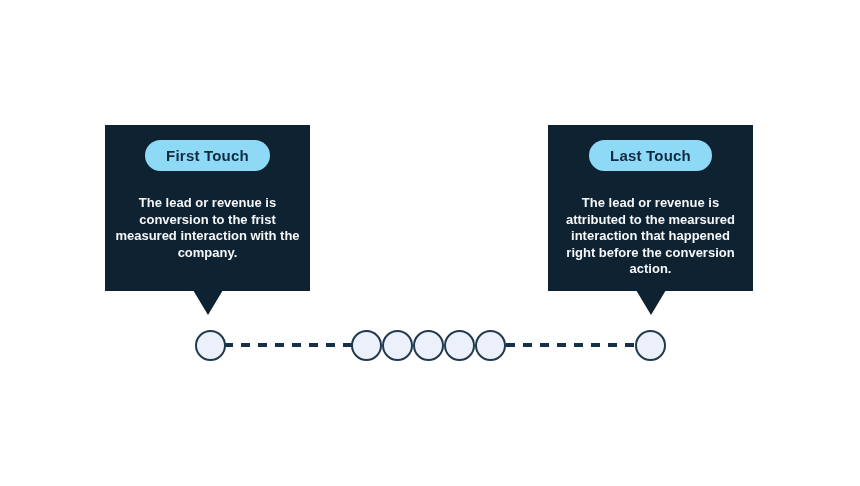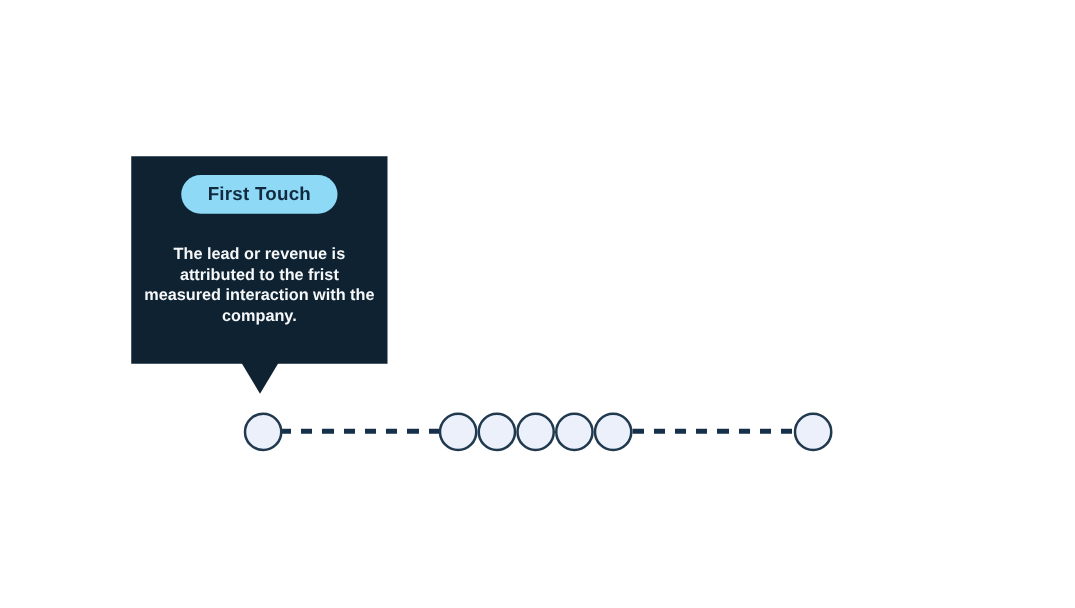--- a/index.html
+++ b/index.html
@@ -91,25 +91,30 @@
   .dash-1 { left: 224px; width: 129px; }
   .dash-2 { left: 506px; width: 131px; }
 </style>
 </head>
 <body>
 
 <div class="canvas">
 
   <div class="card card-1">
     <div class="pill">First Touch</div>
-    <p class="desc">The lead or revenue is attributed to the frist measured interaction with the company.</p>
+    <p class="desc">The lead or revenue is conversion to the frist measured interaction with the company.</p>
     <div class="pointer"></div>
   </div>
 
 
+  <div class="card card-3">
+    <div class="pill">Last Touch</div>
+    <p class="desc">The lead or revenue is attributed to the mearsured interaction that happened right before the conversion action.</p>
+    <div class="pointer"></div>
+  </div>
 
   <div class="timeline">
     <div class="dash-segment dash-1"></div>
     <div class="dash-segment dash-2"></div>
     <div id="circles-host">
         <div class="circle" style="left: 195px;"></div>
         <div class="circle" style="left: 351px;"></div>
         <div class="circle" style="left: 382px;"></div>
         <div class="circle" style="left: 413px;"></div>
         <div class="circle" style="left: 444px;"></div>

